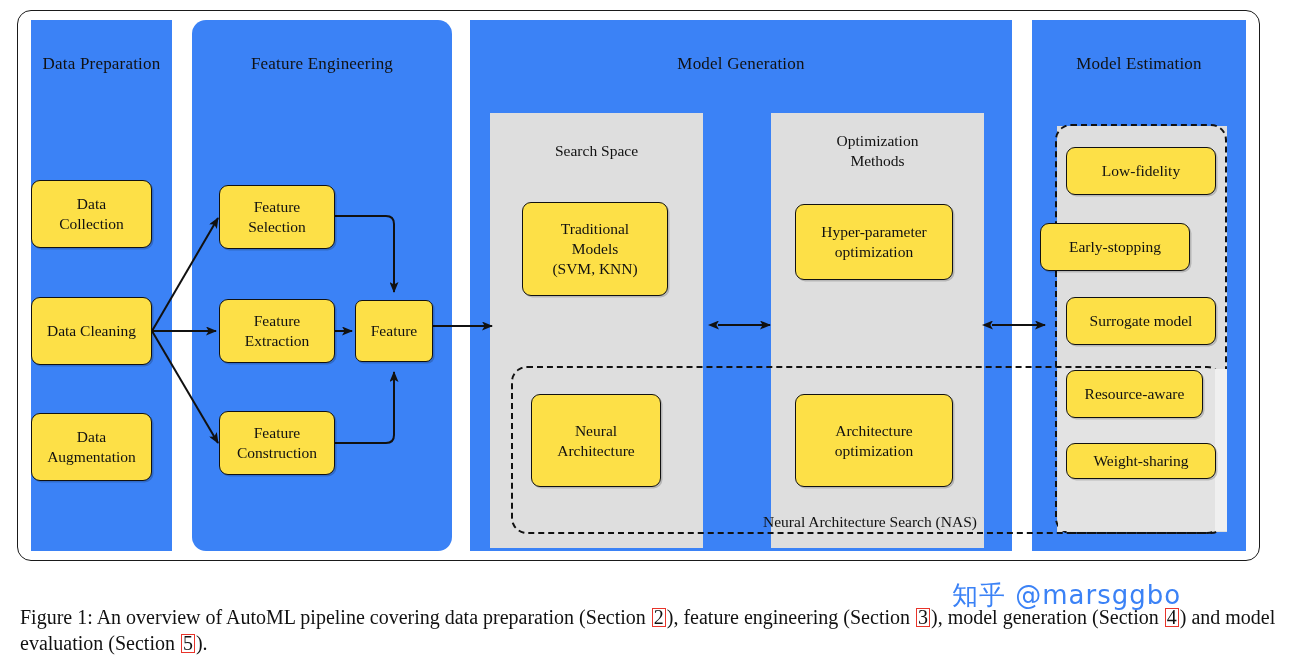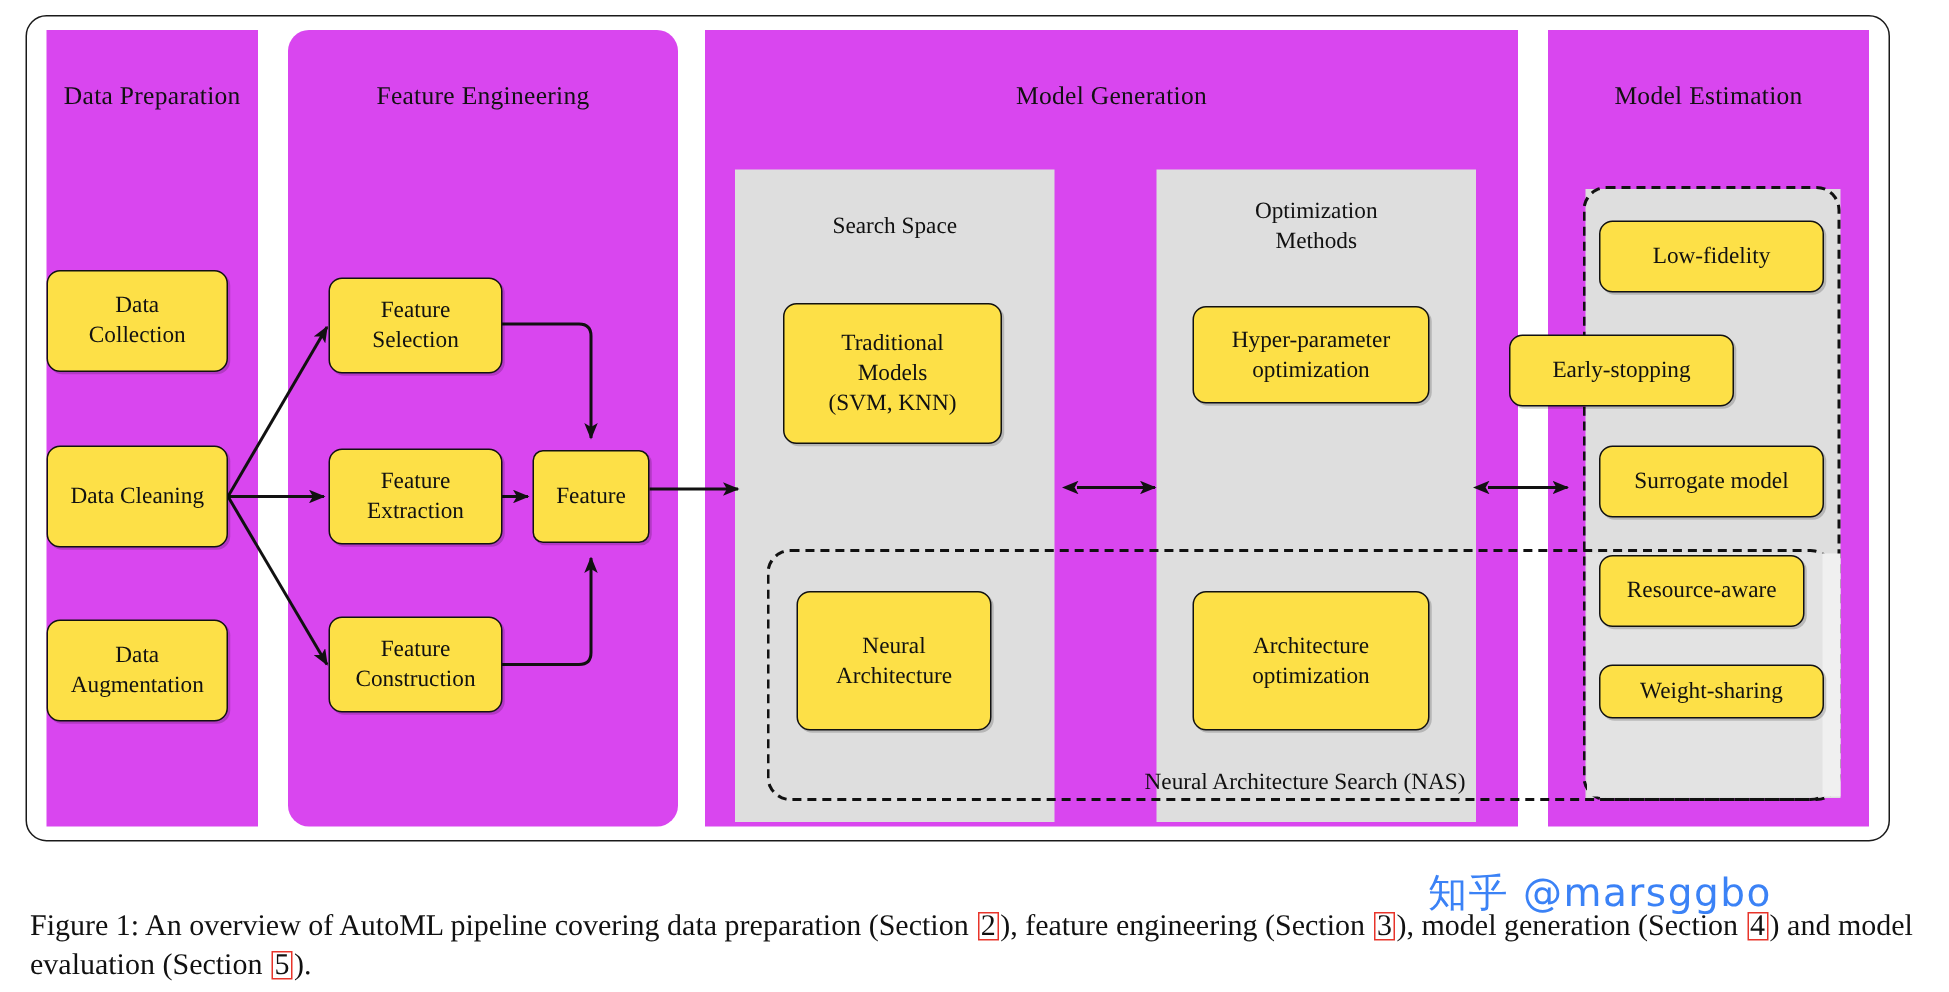--- a/index.html
+++ b/index.html
@@ -15,21 +15,21 @@
 
   
   .outer-frame{
     position:absolute;left:17px;top:10px;width:1243px;height:551px;
     border:1.6px solid #1a1a1a;border-radius:14px;
     background:#ffffff;box-sizing:border-box;
   }
 
   
   .panel{
-    position:absolute;background:#d946ef;box-sizing:border-box;text-decoration:underline;
+    position:absolute;background:#3b82f6;box-sizing:border-box;text-decoration:underline;
   }
   .panel-title{
     position:absolute;left:0;right:0;top:34px;text-align:center;
     font-size:17px;letter-spacing:.2px;color:#111;
   }
   #panel-dp{left:31px;top:20px;width:141px;height:531px;}
   #panel-fe{left:192px;top:20px;width:260px;height:531px;border-radius:14px;}
   #panel-mg{left:470px;top:20px;width:542px;height:531px;}
   #panel-me{left:1032px;top:20px;width:214px;height:531px;}
 
@@ -190,37 +190,37 @@
   </div>
   <div class="node sq" style="left:355px;top:300px;width:78px;height:62px;">
     <span class="lines">Feature</span>
   </div>
 
   <div class="node" style="left:522px;top:202px;width:146px;height:94px;">
     <span class="lines">Traditional
 Models
 (SVM, KNN)</span>
   </div>
-  <div class="node" style="left:795px;top:204px;width:158px;height:65px;">
+  <div class="node" style="left:795px;top:204px;width:158px;height:76px;">
     <span class="lines">Hyper-parameter
 optimization</span>
   </div>
   <div class="node" style="left:531px;top:394px;width:130px;height:93px;">
     <span class="lines">Neural
 Architecture</span>
   </div>
   <div class="node" style="left:795px;top:394px;width:158px;height:93px;">
     <span class="lines">Architecture
 optimization</span>
   </div>
 
   <div class="node" style="left:1066px;top:147px;width:150px;height:48px;">
     <span class="lines">Low-fidelity</span>
   </div>
-  <div class="node" style="left:1006px;top:223px;width:150px;height:48px;">
+  <div class="node" style="left:1040px;top:223px;width:150px;height:48px;">
     <span class="lines">Early-stopping</span>
   </div>
   <div class="node" style="left:1066px;top:297px;width:150px;height:48px;">
     <span class="lines">Surrogate model</span>
   </div>
   <div class="node" style="left:1066px;top:370px;width:137px;height:48px;">
     <span class="lines">Resource-aware</span>
   </div>
   <div class="node" style="left:1066px;top:443px;width:150px;height:36px;justify-content:center;">
     <span class="lines">Weight-sharing</span>

